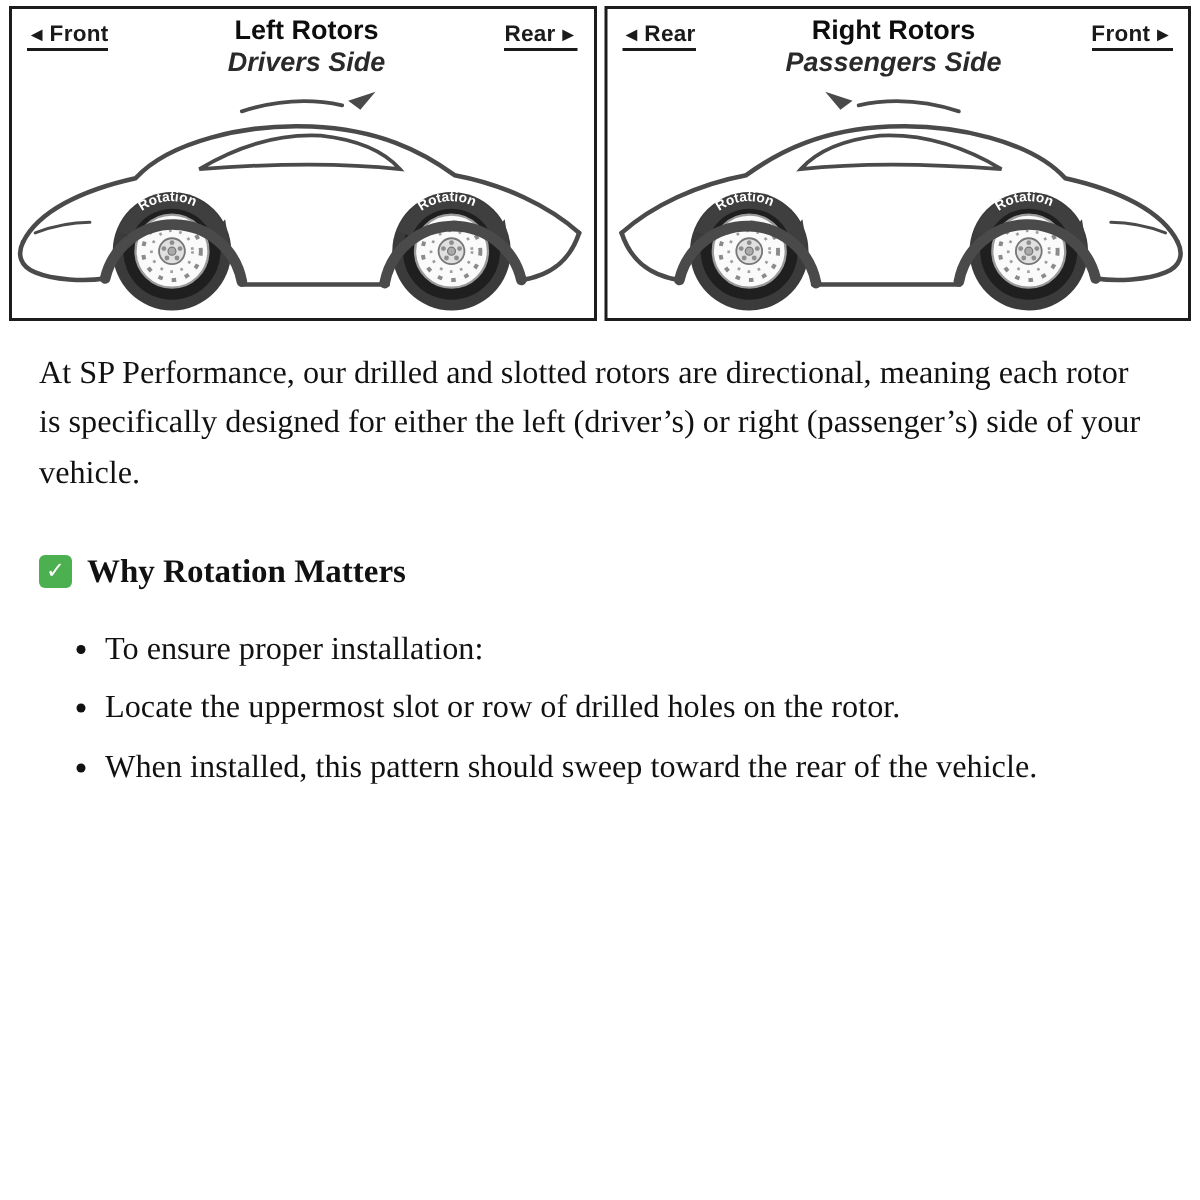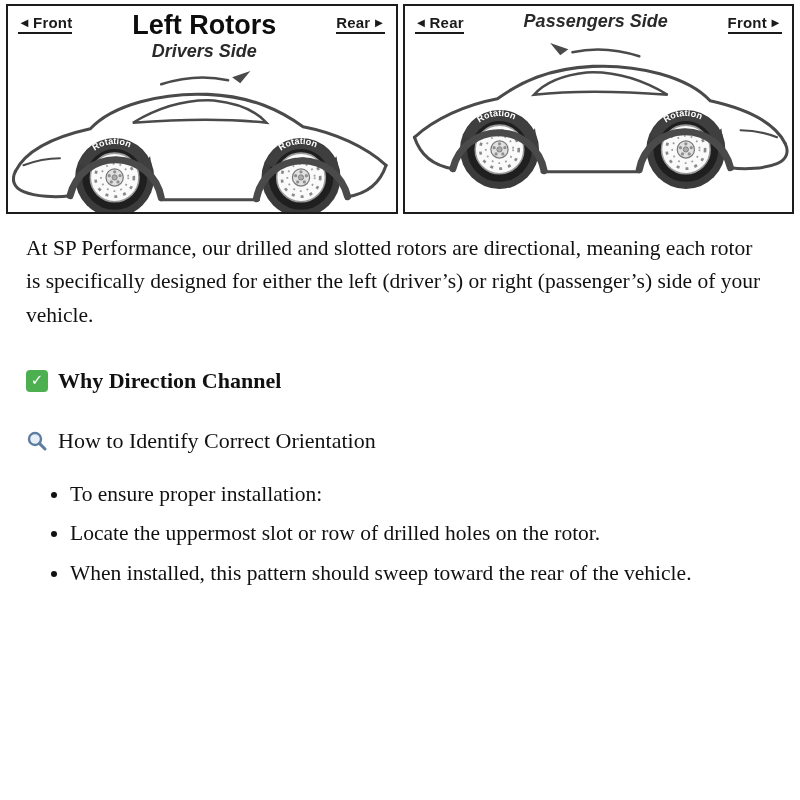--- a/index.html
+++ b/index.html
@@ -27,21 +27,21 @@
   .dir-label {
     font-weight: bold; font-size: 15px; color: #1a1a1a;
     border-bottom: 2px solid #1a1a1a; padding-bottom: 1px;
     display: inline-flex; align-items: center; gap: 2px;
     margin-top: 3px; letter-spacing: 0.2px;
   }
   .dir-label .arrow { font-size: 13px; line-height: 1; }
   .panel-title-wrap {
     display: flex; flex-direction: column; align-items: center;
   }
-  .panel-title { font-weight: bold; font-size: 27px; color: #0d0d0d; line-height: 1.1; }
+  .panel-title { font-weight: bold; font-size: 18px; color: #0d0d0d; line-height: 1.1; }
   .panel-subtitle { font-weight: bold; font-style: italic; font-size: 18px; color: #2a2a2a; }
   .car-svg { display: block; width: 100%; height: 158px; margin-top: 2px; }
 
   
   .content {
     padding: 18px 28px 0 26px;
     font-size: 21.5px; line-height: 1.55;
   }
   .intro { margin-bottom: 32px; }
   .sec-heading {
@@ -134,20 +134,21 @@
       </svg>
     </div>
 
     <div class="panel">
       <div class="panel-header">
         <span class="dir-label">
             <span class="arrow">◄</span>
             <span>Rear</span>
           </span>
         <span class="panel-title-wrap">
+          <span class="panel-title">Right Rotors</span>
           <span class="panel-subtitle">Passengers Side</span>
         </span>
         <span class="dir-label">
             <span>Front</span>
             <span class="arrow">►</span>
           </span>
       </div>
 
       <svg class="car-svg" viewBox="0 0 380 156">
         <use href="#wheel" transform="translate(276,112)"></use>
@@ -158,33 +159,25 @@
       </svg>
     </div>
   </div>
 
   <div class="content">
 
     <p class="intro">At SP Performance, our drilled and slotted rotors are directional, meaning each rotor is specifically designed for either the left (driver’s) or right (passenger’s) side of your vehicle.</p>
 
     <div class="sec-heading">
       <span class="check-icon">✓</span>
-      <span>Why Direction Channel</span>
+      <span>Why Rotation Matters</span>
     </div>
 
 
 
-    <div class="sec-heading2">
-      <svg class="mag-icon" viewBox="0 0 22 22">
-        <circle cx="9" cy="9" r="6" fill="#dfe8f2" stroke="#5d7destroke" stroke-width="0"></circle>
-        <circle cx="9" cy="9" r="6" fill="#e8eef6" stroke="#5d7da0" stroke-width="2.4"></circle>
-        <line x1="13.6" y1="13.6" x2="19" y2="19" stroke="#5d7da0" stroke-width="3" stroke-linecap="round"></line>
-      </svg>
-      <span>How to Identify Correct Orientation</span>
-    </div>
 
     <ul class="bullets">
       <li>To ensure proper installation:</li>
       <li>Locate the uppermost slot or row of drilled holes on the rotor.</li>
       <li>When installed, this pattern should sweep toward the rear of the vehicle.</li>
     </ul>
 
   </div>
 </div>
 

